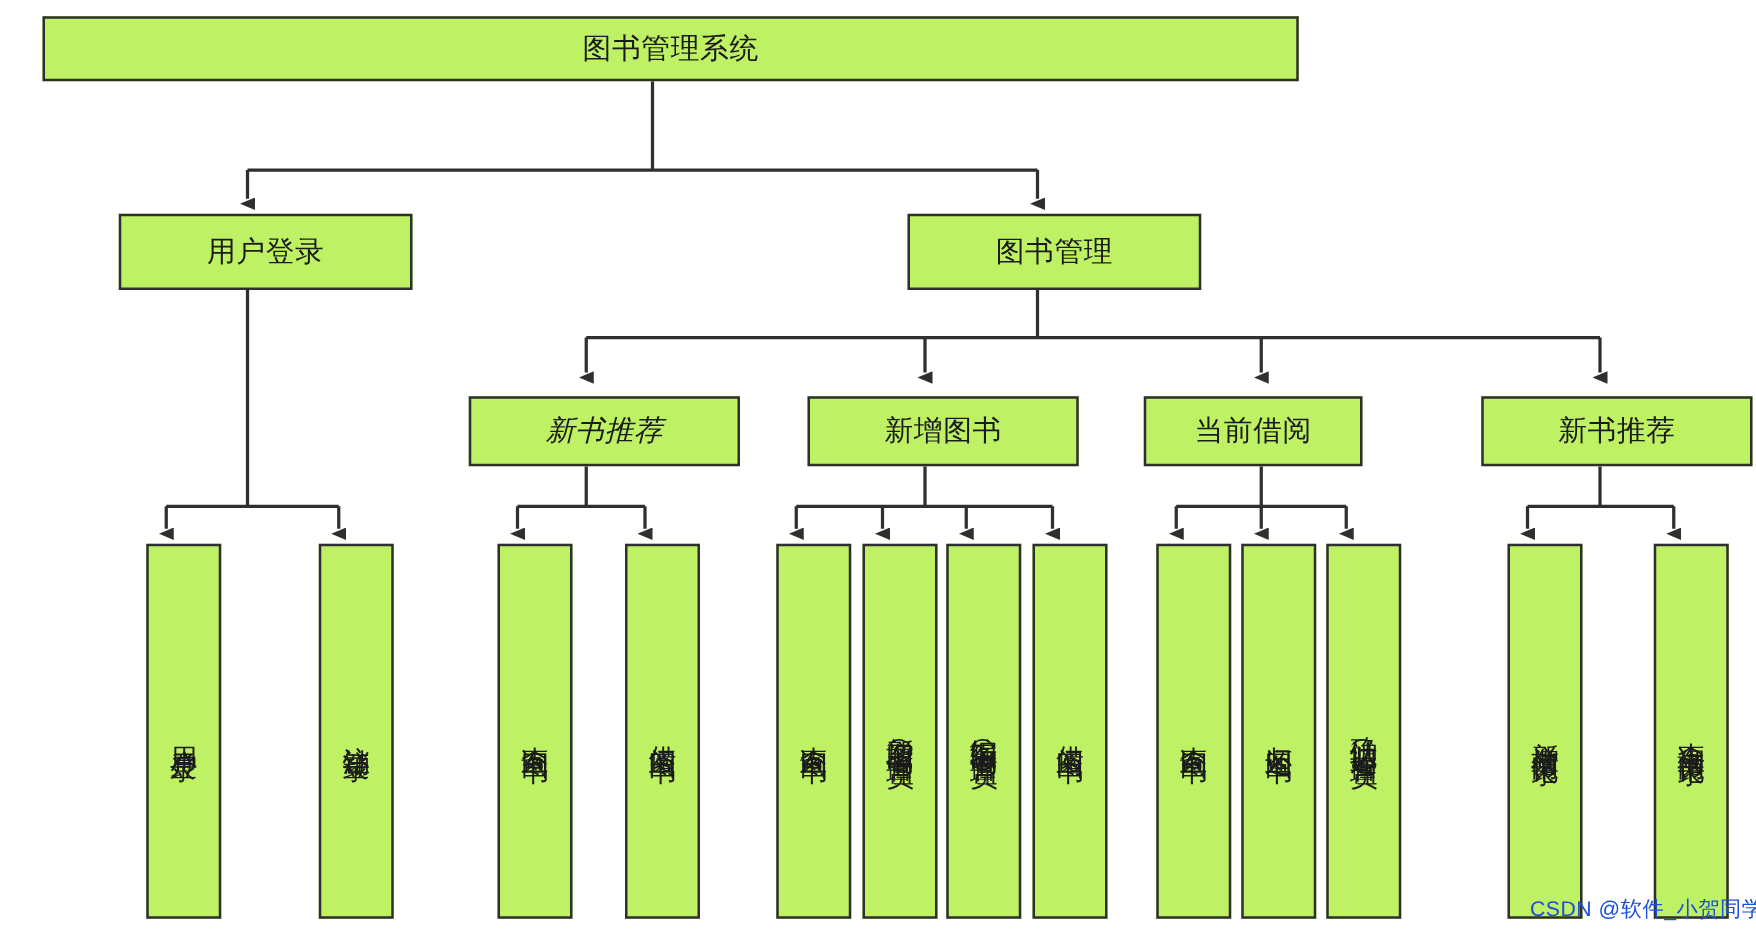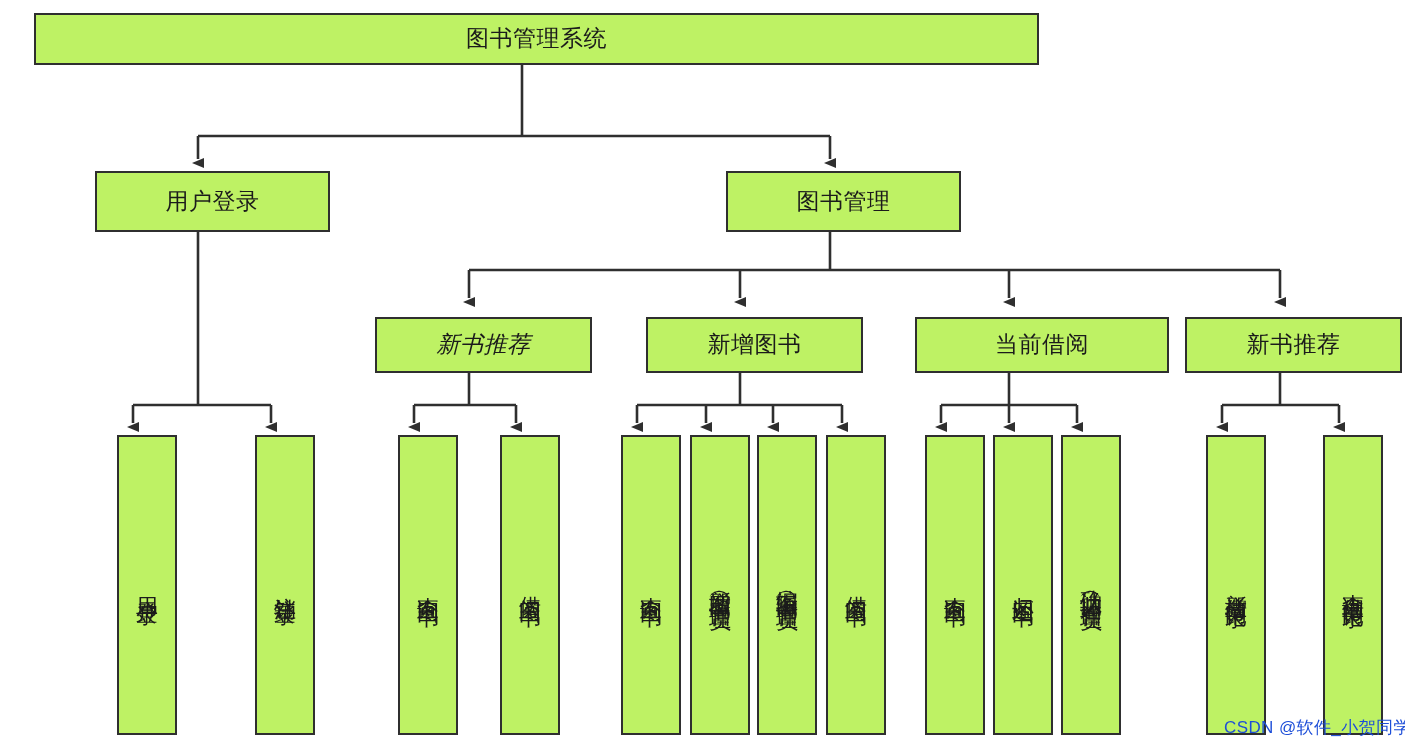--- a/index.html
+++ b/index.html
@@ -132,21 +132,21 @@
   <div class="node horizontal" style="left:712px; top:171px; width:235px; height:61px;">
     <span class="label">图书管理</span>
   </div>
 
   <div class="node horizontal" style="left:361px; top:317px; width:217px; height:56px;font-style:italic;">
     <span class="label">新书推荐</span>
   </div>
   <div class="node horizontal" style="left:632px; top:317px; width:217px; height:56px;">
     <span class="label">新增图书</span>
   </div>
-  <div class="node horizontal" style="left:901px; top:317px; width:254px; height:56px;">
+  <div class="node horizontal" style="left:901px; top:317px; width:175px; height:56px;">
     <span class="label">当前借阅</span>
   </div>
   <div class="node horizontal" style="left:1171px; top:317px; width:217px; height:56px;">
     <span class="label">新书推荐</span>
   </div>
 
   <div class="node vertical" style="left:103px; top:435px; width:60px; height:300px;">
     <span class="label">用户登录</span>
   </div>
   <div class="node vertical" style="left:241px; top:435px; width:60px; height:300px;">

